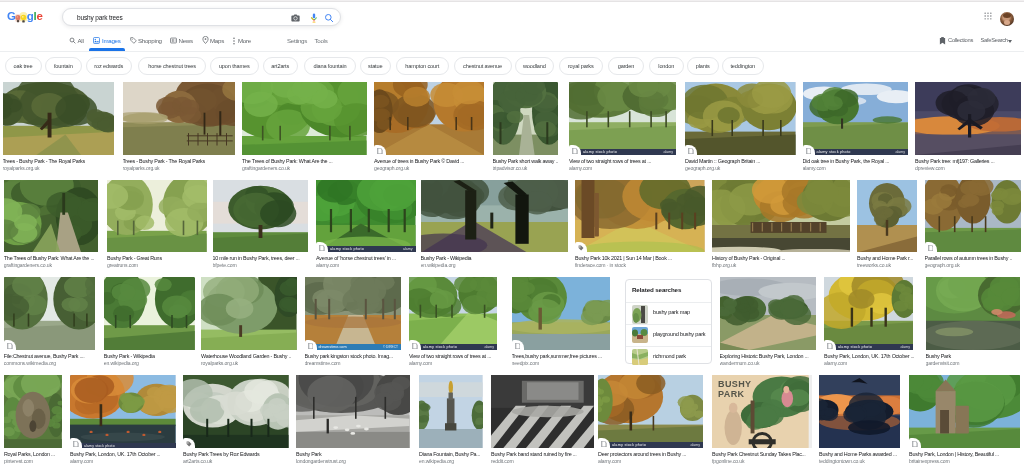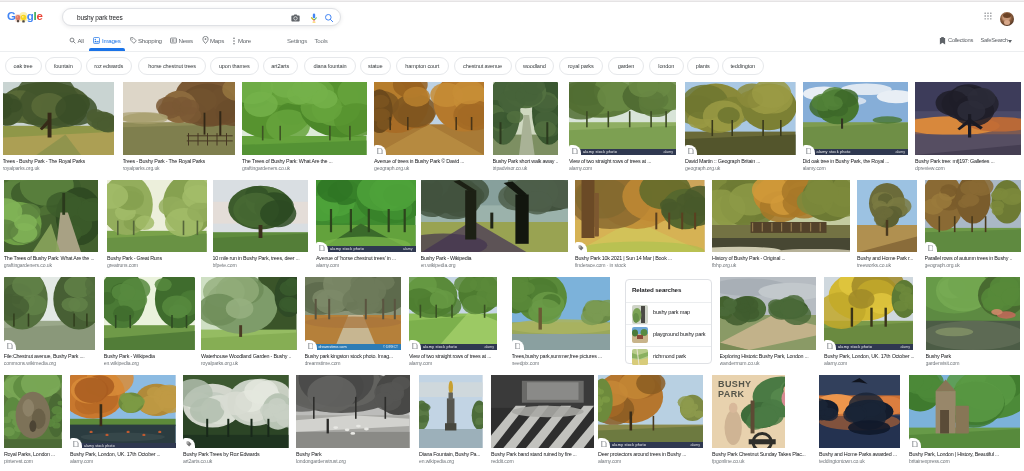--- a/index.html
+++ b/index.html
@@ -1237,21 +1237,21 @@
       <span class="wmr">alamy</span>
     </div>
     <div class="badge">
       <svg width="5.5" height="6" viewBox="0 0 8 9">
         <path d="M1 0h4l2.5 2.5V9H1z" fill="none" stroke="#8d9196" stroke-width="1.4"></path>
       </svg>
     </div>
   </div>
 <div class="cap1" style="left:598px;top:451px;width:113px">Deer protectors around trees in Bushy ...</div>
 <div class="cap2" style="left:598px;top:458px;width:113px">alamy.com</div>
-<div class="tile" style="left:712px;top:375px;width:73px;height:73px">
+<div class="tile" style="left:712px;top:375px;width:100px;height:73px">
     <svg width="96.5" height="73" viewBox="0 0 96.5 73" preserveAspectRatio="none">
       <rect x="0.0" y="0.0" width="96.5" height="73.0" fill="#eadcc2"></rect>
       <rect x="0.0" y="0.0" width="96.5" height="73.0" fill="#e8d2ae" rx="0.5"></rect>
       <text x="6" y="12" font-family="Liberation Sans,sans-serif" font-size="9" font-weight="bold" fill="#55554a" letter-spacing=".4">BUSHY</text>
       <text x="6" y="22" font-family="Liberation Sans,sans-serif" font-size="9" font-weight="bold" fill="#55554a" letter-spacing=".4">PARK</text>
       <ellipse cx="69.5" cy="21.9" rx="28.9" ry="20.4" fill="#4a7a44"></ellipse>
       <ellipse cx="88.3" cy="25.8" rx="15.2" ry="11.4" fill="#3f6c3a" opacity="0.85"></ellipse>
       <ellipse cx="83.3" cy="15.0" rx="15.4" ry="11.6" fill="#578a4e" opacity="0.85"></ellipse>
       <ellipse cx="88.6" cy="15.6" rx="12.7" ry="9.5" fill="#3f6c3a" opacity="0.85"></ellipse>
       <ellipse cx="72.5" cy="22.9" rx="13.9" ry="10.4" fill="#578a4e" opacity="0.85"></ellipse>

